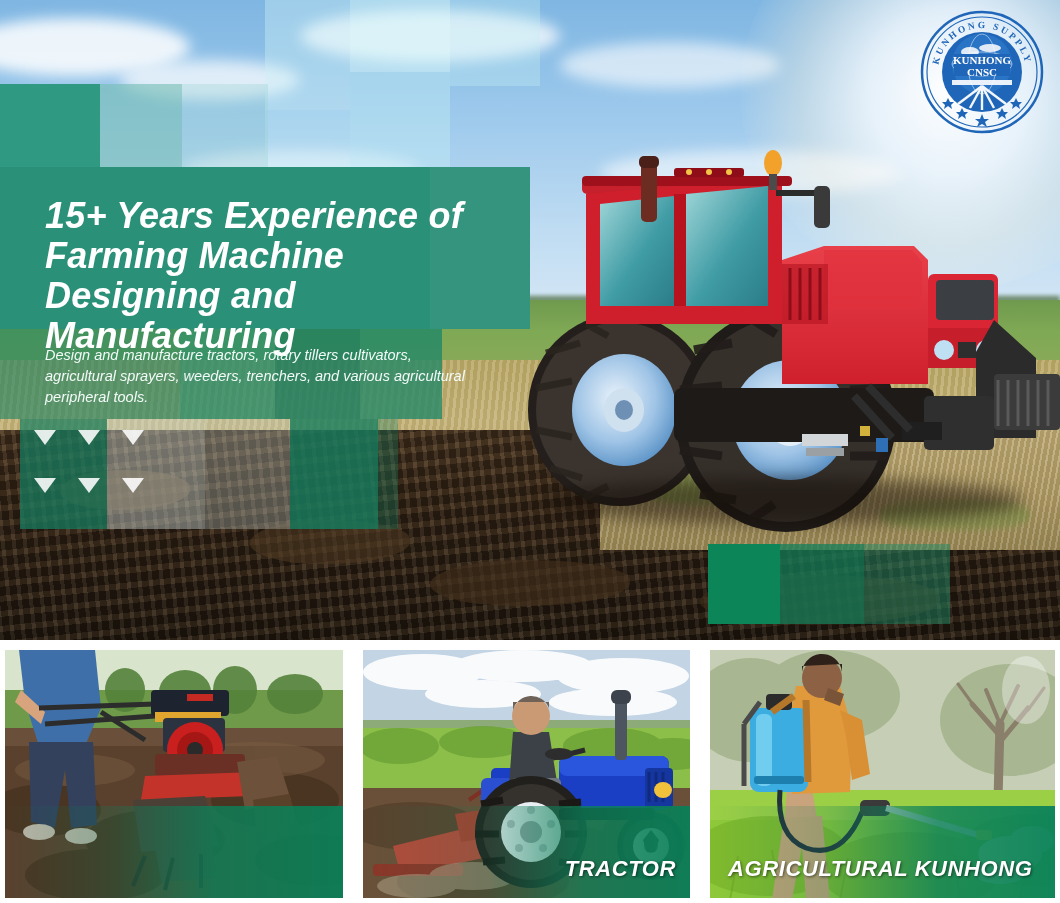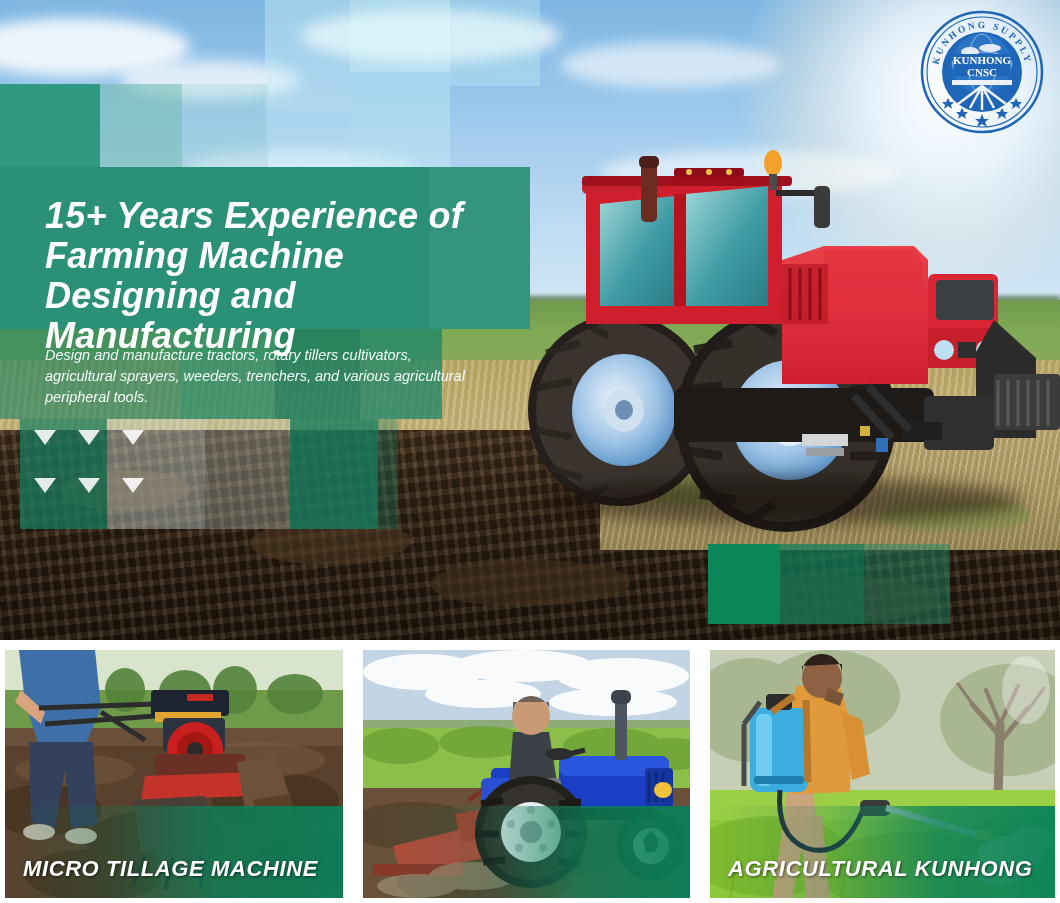--- a/index.html
+++ b/index.html
@@ -426,21 +426,20 @@
           <line x1="140" y1="206" x2="128" y2="236"></line>
             <line x1="168" y1="208" x2="160" y2="240"></line>
           <line x1="196" y1="204" x2="196" y2="238"></line>
         </g>
 
         <path d="M232,112 L272,106 L286,150 L240,160 Z" fill="#6d513a"></path>
         <path d="M248,150 L284,144 L294,176 L252,184 Z" fill="#5a4129"></path>
       </svg>
     </div>
     <div class="cardband band1"></div>
-    <div class="cardlabel">MICRO TILLAGE MACHINE</div>
   </div>
 
   <div class="card card2">
     <div class="cardimg">
       <svg width="330" height="250" viewBox="0 0 330 250" preserveAspectRatio="none">
         <rect width="330" height="250" fill="#cdd8e2"></rect>
         <rect width="330" height="86" fill="#c3d4e4"></rect>
         <g fill="#ffffff" opacity=".9">
           <ellipse cx="60" cy="22" rx="60" ry="18"></ellipse>
             <ellipse cx="160" cy="16" rx="70" ry="16"></ellipse>
@@ -529,20 +528,21 @@
           <circle cx="288" cy="196" r="34" fill="#201e1b"></circle>
           <circle cx="288" cy="196" r="28" fill="#33302b"></circle>
           <circle cx="288" cy="196" r="18" fill="#e8eef2"></circle>
           <circle cx="288" cy="196" r="7" fill="#6c747b"></circle>
           <path d="M288,180 L296,190 L292,202 L284,202 L280,190 Z" fill="#3a3f44"></path>
         </g>
         <rect x="196" y="158" width="96" height="12" rx="4" fill="#17161a"></rect>
       </svg>
     </div>
     <div class="cardband band2"></div>
+    <div class="cardlabel">TRACTOR</div>
   </div>
 
   <div class="card card3">
     <div class="cardimg">
       <svg width="348" height="250" viewBox="0 0 348 250" preserveAspectRatio="none">
         <rect width="348" height="250" fill="#cfd9c0"></rect>
         <rect width="348" height="150" fill="#c6cfb6"></rect>
         <g fill="#9fae86" opacity=".75">
           <ellipse cx="40" cy="60" rx="60" ry="52"></ellipse>
             <ellipse cx="120" cy="46" rx="70" ry="46"></ellipse>

